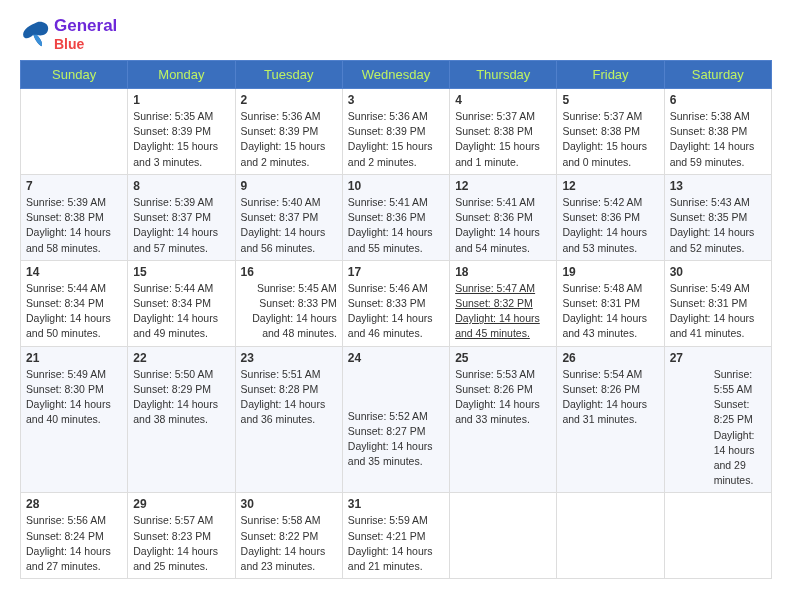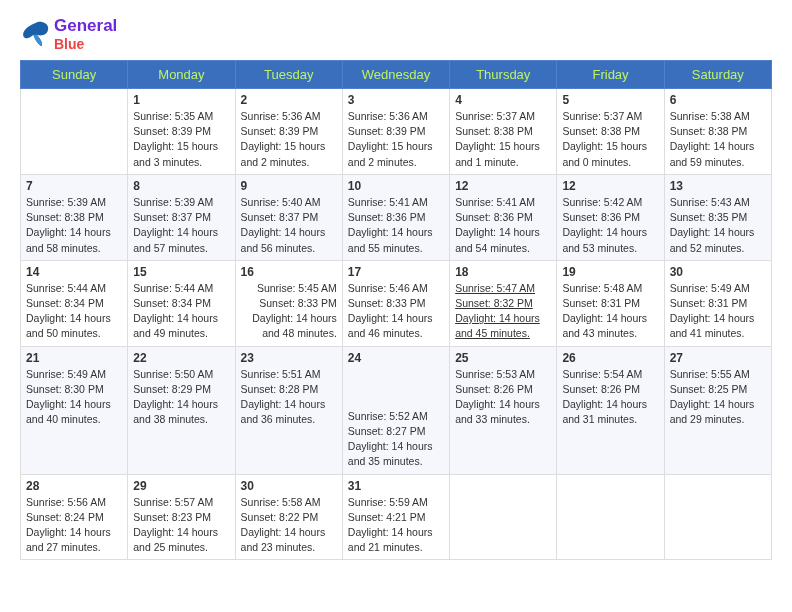--- a/index.html
+++ b/index.html
@@ -297,21 +297,21 @@
         </td>
         <td>
           <span class="day-number">26</span>
           <div class="cell-content" style="white-space: pre-line;">Sunrise: 5:54 AM
 Sunset: 8:26 PM
 Daylight: 14 hours
 and 31 minutes.</div>
         </td>
         <td>
           <span class="day-number">27</span>
-          <div class="cell-content" style="white-space: pre-line;">Sunrise: 5:55 AM
+          <div class="cell-content" style="white-space: pre-line; margin-left: 44px;">Sunrise: 5:55 AM
 Sunset: 8:25 PM
 Daylight: 14 hours
 and 29 minutes.</div>
         </td>
       </tr>
       <tr>
         <td>
           <span class="day-number">28</span>
           <div class="cell-content" style="white-space: pre-line;">Sunrise: 5:56 AM
 Sunset: 8:24 PM

